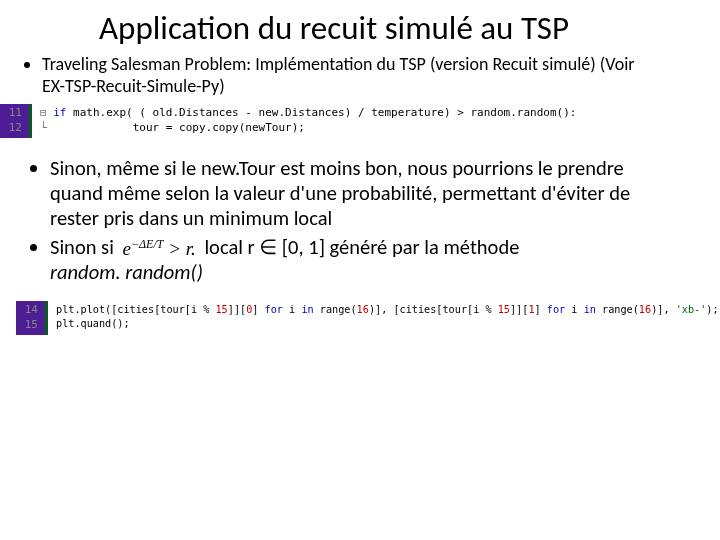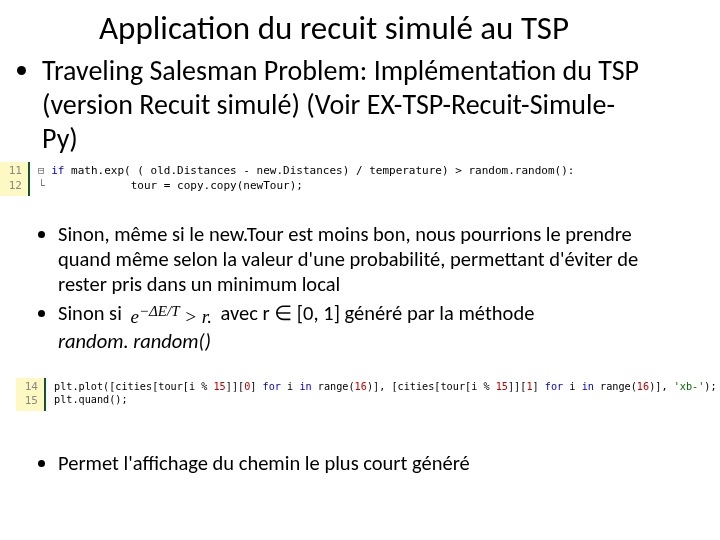--- a/index.html
+++ b/index.html
@@ -1,30 +1,30 @@
 <!DOCTYPE html>
 <html><head>
 <meta charset="utf-8">
 <style>
   html,body{margin:0;padding:0;width:720px;height:540px;background:#fff;font-family:Calibri,Arial,sans-serif;color:#000;overflow:hidden}
   .slide{width:668px;height:540px;position:relative;box-sizing:border-box}
   .title{font-size:33px;text-align:center;padding:8px 20px 6px 20px;font-weight:400}
   ul.b{list-style:disc;margin:0;padding:0 18px 0 42px}
-  ul.b>li{font-size:28px;line-height:1.22;margin-bottom:6px}
-  ul.b2{list-style:disc;margin:16px;padding:0 10px 0 42px}
+  ul.b>li{font-size:18px;line-height:1.22;margin-bottom:6px}
+  ul.b2{list-style:disc;margin:8px;padding:0 10px 0 42px}
   ul.b2>li{font-size:20.5px;line-height:1.22;margin-bottom:4px}
   .codeblock{display:flex;font-family:Consolas,Menlo,monospace;font-size:11px;line-height:1.35;margin:2px 0 0 0;background:#fff}
-  .gut{background:#fef9c3;color:#888;padding:2px 6px 2px 4px;text-align:right;min-width:18px;border-right:2px solid #14532d}
+  .gut{background:#4c1d95;color:#888;padding:2px 6px 2px 4px;text-align:right;min-width:18px;border-right:4px solid #14532d}
   .code{padding:2px 4px 2px 8px;white-space:pre}
   .kw{color:#0000c0;font-weight:normal}
   .num{color:#c00000}
   .pn{color:#777}
   .str{color:#060}
   .mathimg{display:inline-block;font-family:'Times New Roman',serif;font-style:italic;font-size:19px;padding:0 4px;vertical-align:middle}
-  .sup{font-size:15px;vertical-align:super}
+  .sup{font-size:12px;vertical-align:super}
   .formula-line{font-size:20.5px}
   .in-set{font-family:'Times New Roman',serif}
 </style>
 </head>
 <body>
 <div class="slide">
 
 <div class="title">Application du recuit simulé au TSP</div>
 
 <ul class="b">
@@ -36,33 +36,30 @@
   <div class="code"><span class="pn">⊟ </span><span class="kw">if</span><span> math.exp( ( old.Distances - new.Distances) / temperature) &gt; random.random():</span>
 <span class="pn">└ </span><span>            tour = copy.copy(newTour);</span></div>
 </div>
 
 <div style="height:10px"></div>
 
 <ul class="b2">
   <li>Sinon, même si le new.Tour est moins bon, nous pourrions le prendre quand même selon la valeur d'une probabilité, permettant d'éviter de rester pris dans un minimum local</li>
   <li>
     <span class="formula-line">
-      <span>Sinon si </span><span class="mathimg"><span>e</span><span class="sup">−ΔE/T</span><span> &gt; r.</span></span><span>   avec r </span><span class="in-set">∈</span><span> [0, 1]  généré par la méthode</span><br>
+      <span>Sinon si </span><span class="mathimg"><span>e</span><span class="sup">−ΔE/T</span><span> &gt; r.</span></span><span>   local r </span><span class="in-set">∈</span><span> [0, 1]  généré par la méthode</span><br>
       <i>random. random()</i>
     </span>
   </li>
 </ul>
 
 <div style="height:6px"></div>
 
 <div class="codeblock" style="margin-left:16px">
   <div class="gut"><span>14</span><br><span>15</span></div>
   <div class="code" style="font-size:10.2px"><span>plt.plot([cities[tour[i % </span><span class="num">15</span><span>]][</span><span class="num">0</span><span>] </span><span class="kw">for</span><span> i </span><span class="kw">in</span><span> range(</span><span class="num">16</span><span>)], [cities[tour[i % </span><span class="num">15</span><span>]][</span><span class="num">1</span><span>] </span><span class="kw">for</span><span> i </span><span class="kw">in</span><span> range(</span><span class="num">16</span><span>)], </span><span class="str">'xb-'</span><span>);</span>
 <span>plt.quand();</span></div>
 </div>
 
 <div style="height:24px"></div>
 
-<ul class="b2">
-  <li>Permet l'affichage du chemin le plus court généré</li>
-</ul>
 
 </div>
 
 </body></html>

